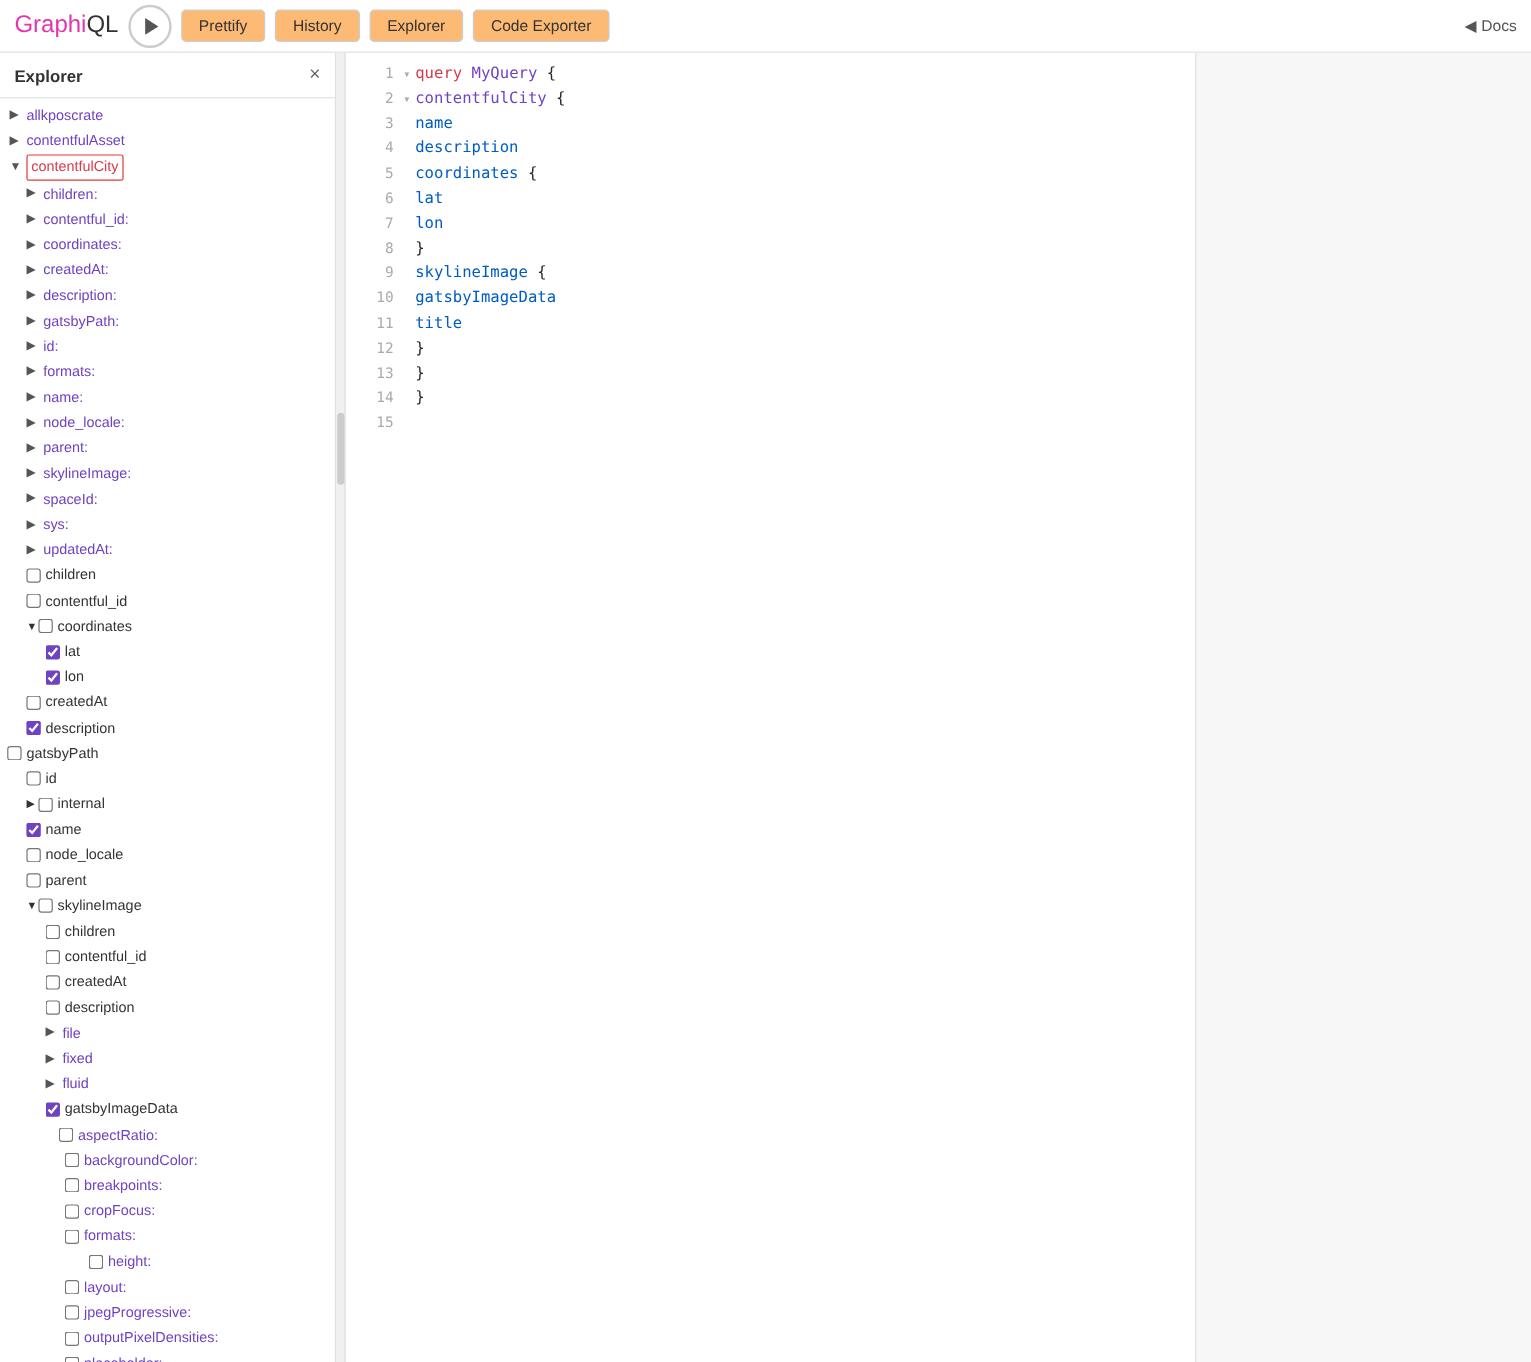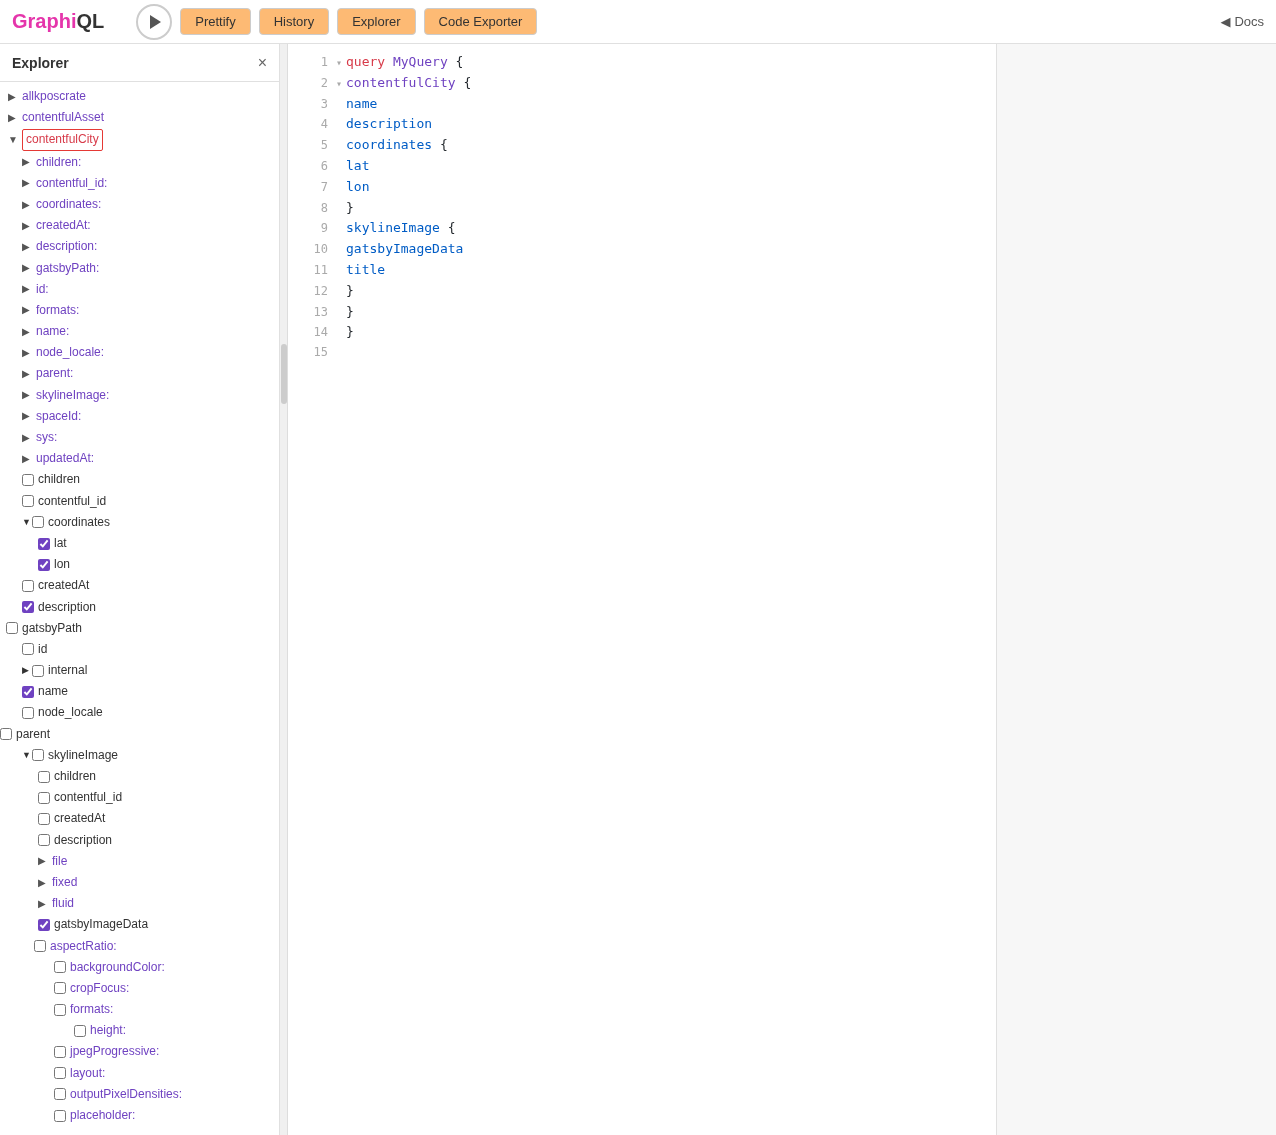--- a/index.html
+++ b/index.html
@@ -5,21 +5,21 @@
     * { box-sizing: border-box; margin: 0; padding: 0; }
     body { font-family: -apple-system, BlinkMacSystemFont, 'Segoe UI', sans-serif; font-size: 13px; background: #fff; display: flex; flex-direction: column; height: 1135px; overflow: hidden; }
 
     
     .topbar {
       display: flex; align-items: center; height: 44px;
       background: #fff; border-bottom: 1px solid #e0e0e0;
       padding: 0 12px; gap: 8px; flex-shrink: 0;
     }
     .topbar-logo {
-      font-size: 20px; font-weight: bold; color: #e535ab; margin-right: 24px;
+      font-size: 20px; font-weight: normal; color: #e535ab; margin-right: 0;
     }
     .topbar-logo span { color: #333; }
     .topbar-run-btn {
       width: 36px; height: 36px; border-radius: 50%; background: #fff;
       border: 2px solid #ccc; display: flex; align-items: center; justify-content: center;
       cursor: pointer; color: #555;
     }
     .topbar-run-btn svg { margin-left: 2px; }
     .topbar-btn {
       padding: 5px 14px; border: 1px solid #ccc; border-radius: 4px;
@@ -251,21 +251,21 @@
         <span class="tree-label">internal</span>
       </div>
       <div class="tree-item" style="padding-left:22px">
         <input type="checkbox" class="tree-checkbox checkbox-checked" checked="" style="">
         <span class="tree-label">name</span>
       </div>
       <div class="tree-item" style="padding-left:22px">
         <input type="checkbox" class="tree-checkbox" style="">
         <span class="tree-label">node_locale</span>
       </div>
-      <div class="tree-item" style="">
+      <div class="tree-item" style="padding-left:22px">
         <input type="checkbox" class="tree-checkbox" style="">
         <span class="tree-label">parent</span>
       </div>
 
       <div class="tree-item" style="padding-left:22px">
         <span class="tree-arrow" style="width:10px;font-size:9px;color:#333">▼</span>
         <input type="checkbox" class="tree-checkbox" style="">
         <span class="tree-label">skylineImage</span>
       </div>
 
@@ -296,47 +296,51 @@
       <div class="tree-item" style="padding-left:38px">
         <span class="tree-arrow">▶</span>
         <span class="tree-label type-name">fluid</span>
       </div>
 
       <div class="tree-item" style="padding-left:38px">
         <input type="checkbox" class="tree-checkbox checkbox-checked" checked="" style="">
         <span class="tree-label">gatsbyImageData</span>
       </div>
 
-      <div class="tree-item" style="padding-left:34px">
+      <div class="tree-item" style="padding-left:49px">
         <input type="checkbox" class="tree-checkbox" style="">
         <span class="tree-label type-name">aspectRatio:</span>
       </div>
       <div class="tree-item" style="padding-left:54px">
         <input type="checkbox" class="tree-checkbox" style="">
         <span class="tree-label type-name">backgroundColor:</span>
       </div>
       <div class="tree-item" style="padding-left:54px">
         <input type="checkbox" class="tree-checkbox" style="">
+        <span class="tree-label type-name">breakpoints:</span>
+      </div>
+      <div class="tree-item" style="padding-left:54px">
+        <input type="checkbox" class="tree-checkbox" style="">
         <span class="tree-label type-name">cropFocus:</span>
       </div>
       <div class="tree-item" style="padding-left:54px">
         <input type="checkbox" class="tree-checkbox" style="">
         <span class="tree-label type-name">formats:</span>
       </div>
       <div class="tree-item" style="padding-left:74px">
         <input type="checkbox" class="tree-checkbox" style="">
         <span class="tree-label type-name">height:</span>
       </div>
       <div class="tree-item" style="padding-left:54px">
         <input type="checkbox" class="tree-checkbox" style="">
+        <span class="tree-label type-name">layout:</span>
+      </div>
+      <div class="tree-item" style="padding-left:54px">
+        <input type="checkbox" class="tree-checkbox" style="">
         <span class="tree-label type-name">jpegProgressive:</span>
-      </div>
-      <div class="tree-item" style="padding-left:54px">
-        <input type="checkbox" class="tree-checkbox" style="">
-        <span class="tree-label type-name">layout:</span>
       </div>
       <div class="tree-item" style="padding-left:54px">
         <input type="checkbox" class="tree-checkbox" style="">
         <span class="tree-label type-name">outputPixelDensities:</span>
       </div>
       <div class="tree-item" style="padding-left:54px">
         <input type="checkbox" class="tree-checkbox" style="">
         <span class="tree-label type-name">placeholder:</span>
       </div>
 

